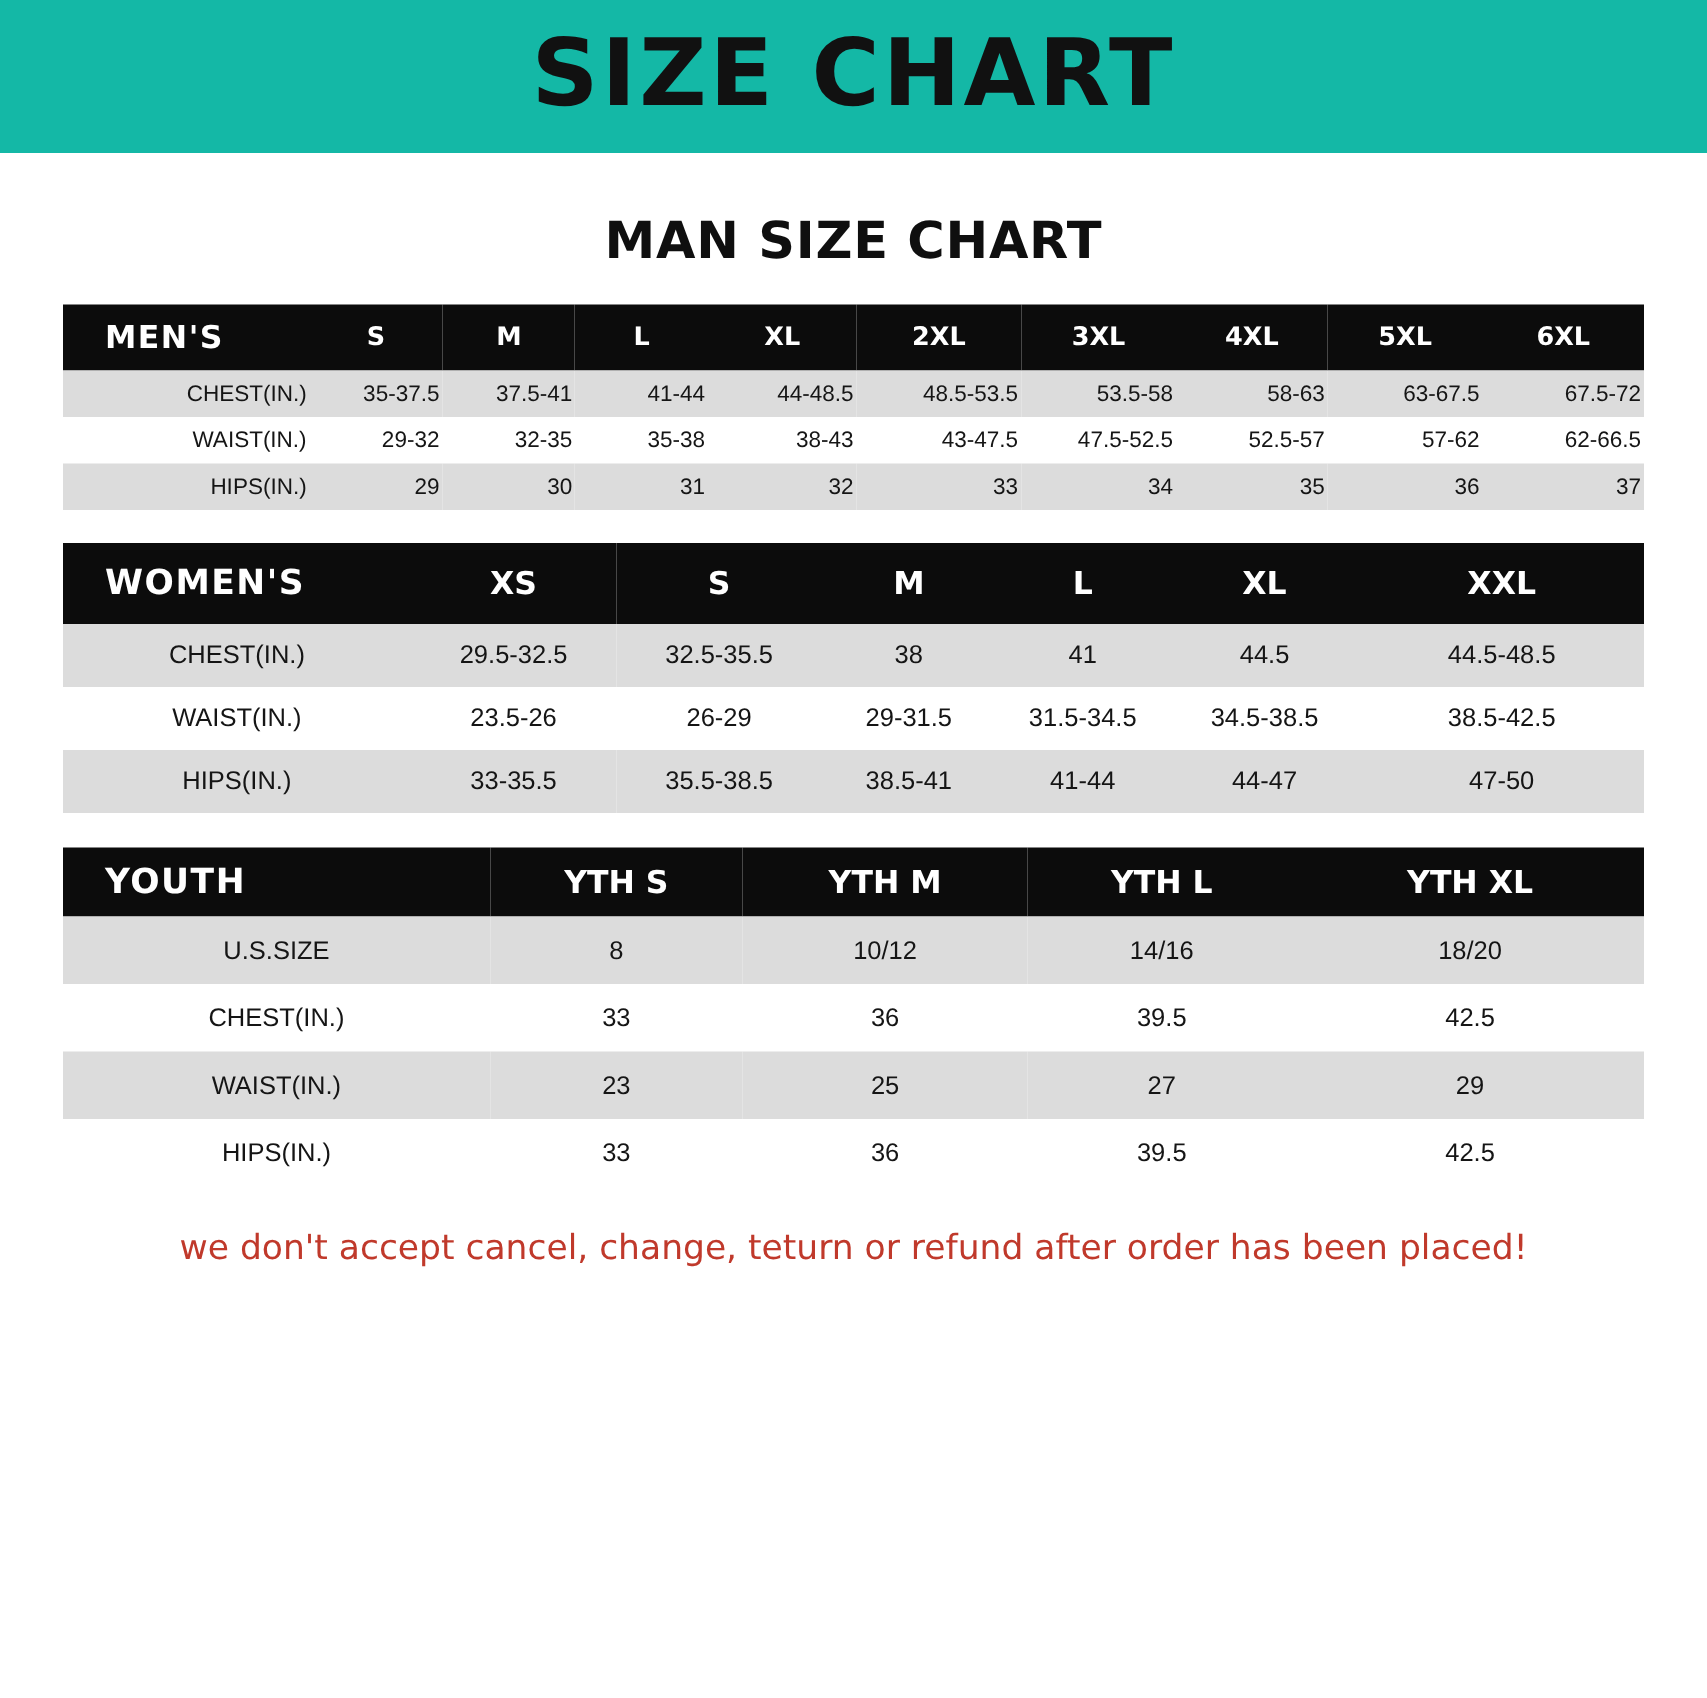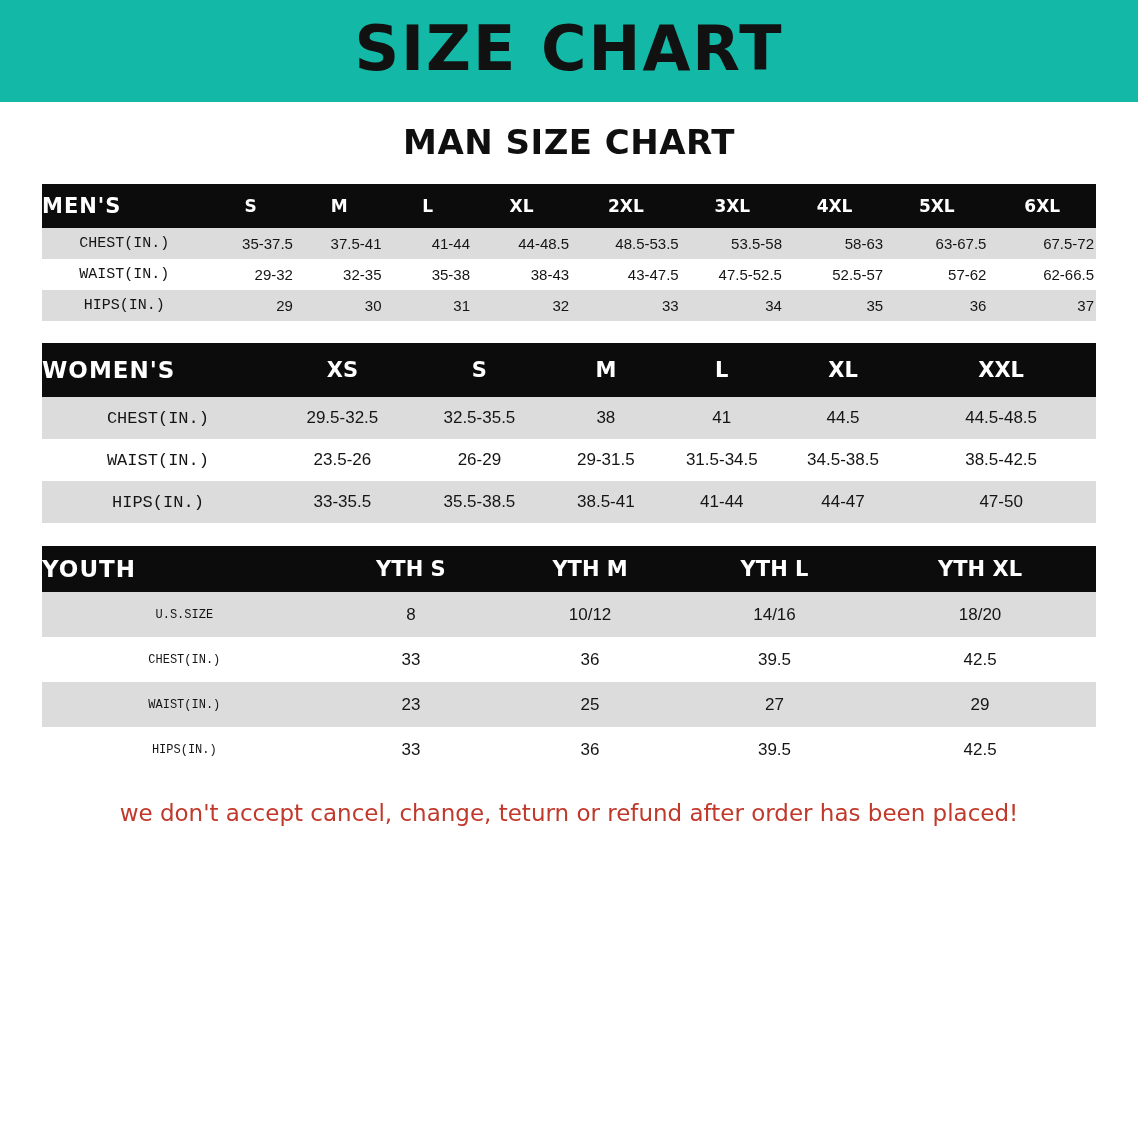--- a/index.html
+++ b/index.html
@@ -43,21 +43,21 @@
 
   
   .section-title {
     text-align: center;
     font-family: "DejaVu Sans", sans-serif;
     font-weight: 700;
     font-size: 34px;
     letter-spacing: 0.5px;
     color: #0f0f0f;
   }
-  .title-man    { margin-top: 20px; }
+  .title-man    { margin-top: 39px; }
   .title-women  { margin-top: 36px; }
   .title-youth  { margin-top: 38px; }
 
   
   .table-wrap {
     margin: 0 42px;
   }
   .t-man   { margin-top: 22px; }
   .t-women { margin-top: 22px; }
   .t-youth { margin-top: 23px; }
@@ -79,32 +79,30 @@
     background: #0c0c0c;
     color: #ffffff;
   }
   .sizechart thead th {
     font-family: "DejaVu Sans", sans-serif;
     font-weight: 700;
     padding: 10px 2px;
   }
   .sizechart thead th.rowlabel {
     text-align: left;
-    padding-left: 0;
+    padding-left: 28px;
     letter-spacing: 1px;
   }
 
   
   .sizechart tbody td {
     padding: 7px 2px;
     color: #151515;
   }
   .sizechart tbody td.rowlabel {
-    text-align: center;
-    font-family: Liberation Mono, monospace;
   }
   .sizechart tbody tr.alt  { background: #dcdcdc; }
   .sizechart tbody tr.plain{ background: #ffffff; }
 
   
   .t-man thead th { font-size: 17px; }
   .t-man thead th.rowlabel { font-size: 21px; }
   .t-man tbody td { font-size: 15px; text-align: right; }
   .t-man tbody td.rowlabel { font-size: 15px; }
 
@@ -113,21 +111,21 @@
   .t-women thead th.rowlabel { font-size: 23px; }
   .t-women tbody td { font-size: 17px; }
   .t-women tbody td.rowlabel { font-size: 17px; }
   .t-women thead tr { height: 54px; }
   .t-women tbody tr { height: 42px; }
 
   
   .t-youth thead th { font-size: 21px; }
   .t-youth thead th.rowlabel { font-size: 23px; }
   .t-youth tbody td { font-size: 17px; }
-  .t-youth tbody td.rowlabel { font-size: 12px; }
+  .t-youth tbody td.rowlabel { font-size: 17px; }
   .t-youth thead tr { height: 38px; }
   .t-youth tbody tr { height: 45px; }
 
   
   .note {
     margin: 26px 40px 0 40px;
     color: #c0392b;
     font-family: "DejaVu Sans", sans-serif;
     font-size: 23px;
     line-height: 1.35;

